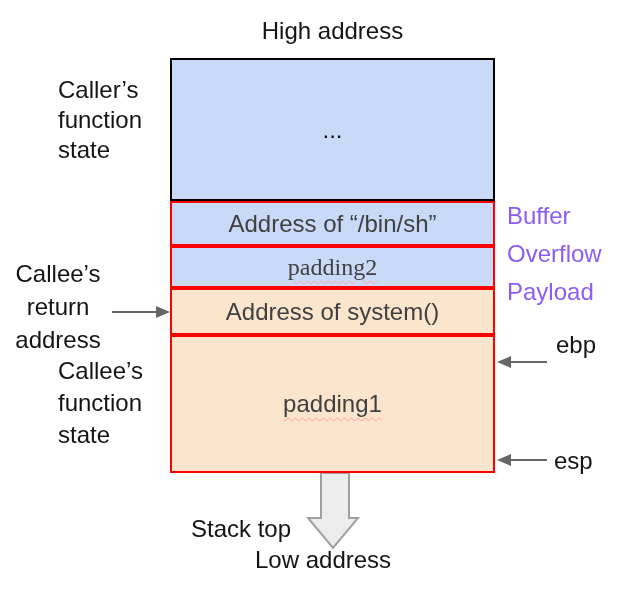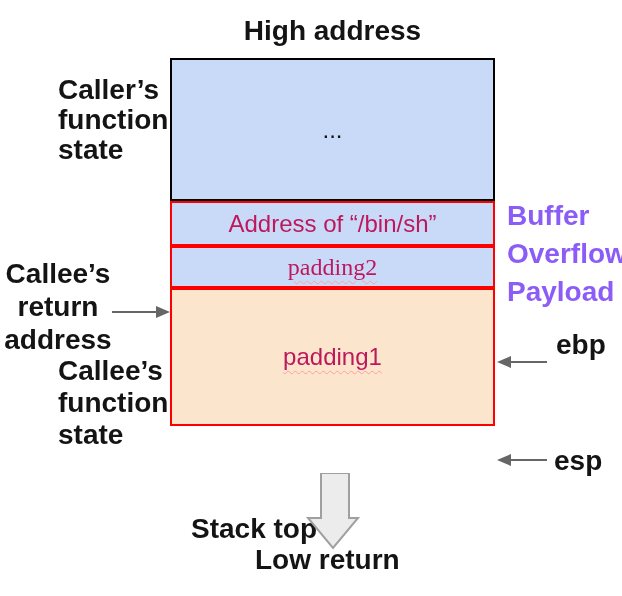--- a/index.html
+++ b/index.html
@@ -5,35 +5,35 @@
   html, body { margin: 0; padding: 0; background: #ffffff; }
   #canvas {
     position: relative;
     width: 622px;
     height: 596px;
     background: #ffffff;
     font-family: "Liberation Sans", sans-serif;
     color: #141414;
     overflow: hidden;
   }
-  .txt { position: absolute; font-size: 28px; line-height: 30px; white-space: pre-line; font-weight: bold; }
+  .txt { position: absolute; font-size: 24px; line-height: 30px; white-space: pre-line; }
   .center { text-align: center; }
   .red { color: #8b5cf6; }
 
   
   #stack { position: absolute; left: 170px; top: 58px; width: 325px; }
   .frame, .row { box-sizing: border-box; width: 325px; display: flex; align-items: center; justify-content: center; }
   .frame {
     height: 143px;
     background: #c9daf8;
     border: 2px solid #000000;
     font-size: 24px;
     color: #141414;
   }
-  .row { border: 2px solid #ff0000; color: #be185d; font-size: 24px; }
+  .row { border: 2px solid #ff0000; color: #404040; font-size: 24px; }
   .row.blue  { background: #c9daf8; }
   .row.peach { background: #fce5cd; }
   .h-binsh    { height: 45px; }
   .h-padding2 { height: 42px; font-family: Liberation Serif, serif; }
   .h-system   { height: 47px; }
   .h-padding1 { height: 138px; }
   .squiggle {
     text-decoration-line: underline;
     text-decoration-style: wavy;
     text-decoration-color: #ff9e9e;
@@ -80,20 +80,23 @@
   <div id="stack">
     <div class="frame">
       <span>...</span>
     </div>
     <div class="row blue h-binsh">
       <span>Address of “/bin/sh”</span>
     </div>
     <div class="row blue h-padding2">
       <span class="squiggle">padding2</span>
     </div>
+    <div class="row peach h-system">
+      <span>Address of system()</span>
+    </div>
     <div class="row peach h-padding1">
       <span class="squiggle">padding1</span>
     </div>
   </div>
 
   <div id="payload-label" class="txt red">Buffer
 Overflow
 Payload</div>
 
   <svg id="return-arrow" class="arr" width="58" height="16">
@@ -112,15 +115,15 @@
     <line x1="13" y1="8" x2="50" y2="8" stroke="#666666" stroke-width="2"></line>
   </svg>
   <div id="esp-label" class="txt">esp</div>
 
   <div id="stack-top" class="txt">Stack top</div>
 
   <svg id="big-arrow" class="arr" width="56" height="78">
     <polygon points="16,0 44,0 44,45 53,45 28,75 3,45 16,45" fill="#ececec" stroke="#a0a0a0" stroke-width="2"></polygon>
   </svg>
 
-  <div id="low-address" class="txt">Low return</div>
+  <div id="low-address" class="txt">Low address</div>
 
 </div>
 
 </body></html>

